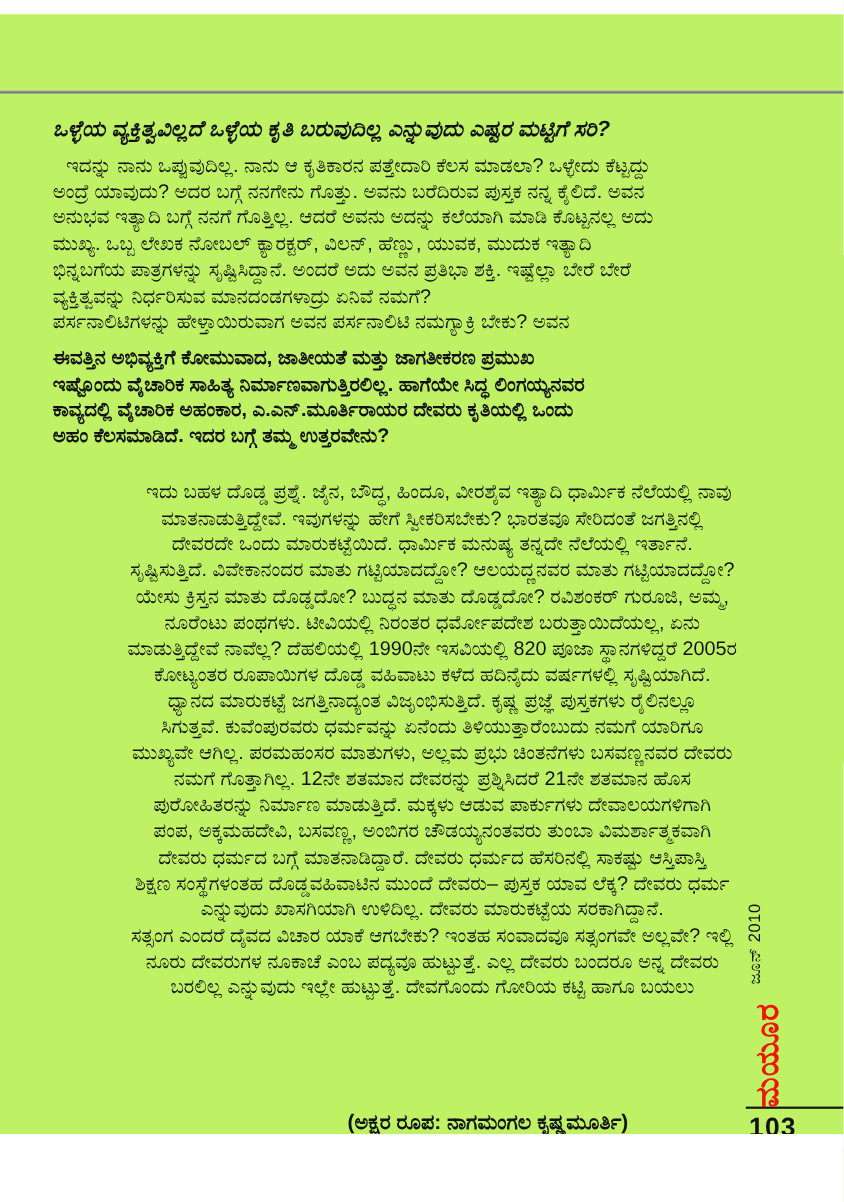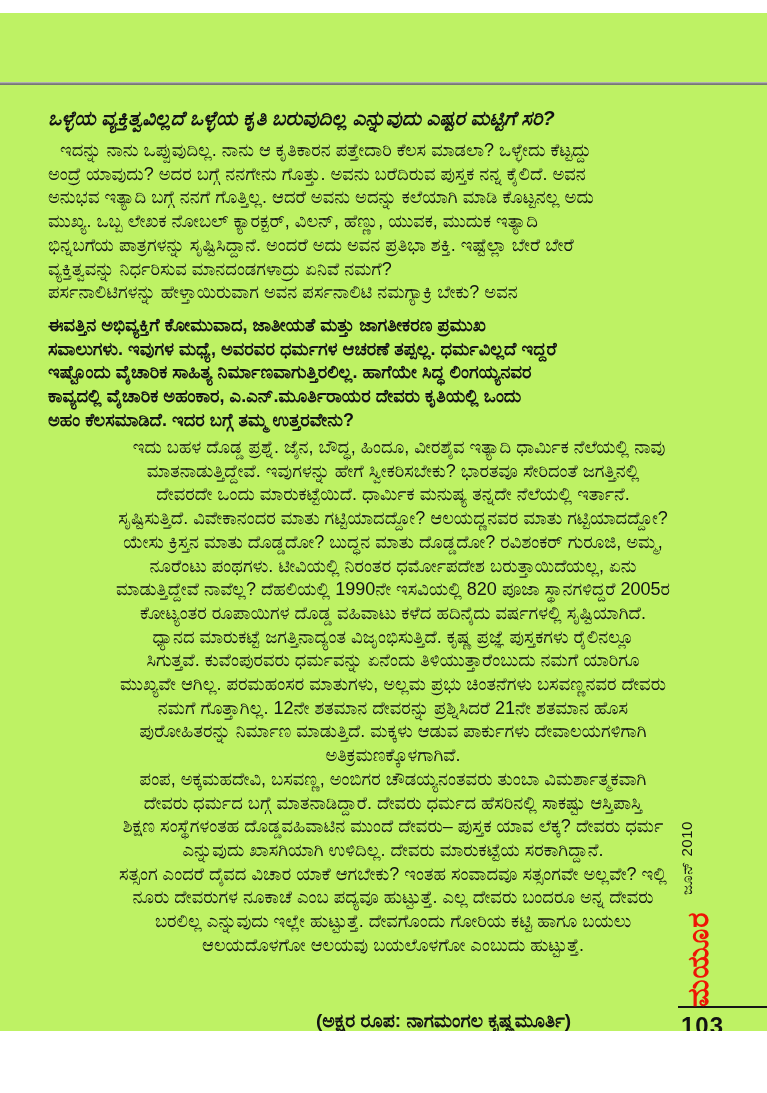--- a/index.html
+++ b/index.html
@@ -82,49 +82,46 @@
       <div class="tline">ಅಂದ್ರೆ ಯಾವುದು? ಅದರ ಬಗ್ಗೆ ನನಗೇನು ಗೊತ್ತು. ಅವನು ಬರೆದಿರುವ ಪುಸ್ತಕ ನನ್ನ ಕೈಲಿದೆ. ಅವನ</div>
       <div class="tline">ಅನುಭವ ಇತ್ಯಾದಿ ಬಗ್ಗೆ ನನಗೆ ಗೊತ್ತಿಲ್ಲ. ಆದರೆ ಅವನು ಅದನ್ನು ಕಲೆಯಾಗಿ ಮಾಡಿ ಕೊಟ್ಟನಲ್ಲ ಅದು</div>
       <div class="tline">ಮುಖ್ಯ. ಒಬ್ಬ ಲೇಖಕ ನೋಬಲ್ ಕ್ಯಾರಕ್ಟರ್, ವಿಲನ್, ಹೆಣ್ಣು, ಯುವಕ, ಮುದುಕ ಇತ್ಯಾದಿ</div>
       <div class="tline">ಭಿನ್ನಬಗೆಯ ಪಾತ್ರಗಳನ್ನು ಸೃಷ್ಟಿಸಿದ್ದಾನೆ. ಅಂದರೆ ಅದು ಅವನ ಪ್ರತಿಭಾ ಶಕ್ತಿ. ಇಷ್ಟೆಲ್ಲಾ ಬೇರೆ ಬೇರೆ</div>
       <div class="tline">ವ್ಯಕ್ತಿತ್ವವನ್ನು ನಿರ್ಧರಿಸುವ ಮಾನದಂಡಗಳಾದ್ರು ಏನಿವೆ ನಮಗೆ?</div>
       <div class="tline">ಪರ್ಸನಾಲಿಟಿಗಳನ್ನು ಹೇಳ್ತಾಯಿರುವಾಗ ಅವನ ಪರ್ಸನಾಲಿಟಿ ನಮಗ್ಯಾಕ್ರಿ ಬೇಕು? ಅವನ</div>
     </div>
 
   <div id="question2" class="block qblock">
       <div class="tline">ಈವತ್ತಿನ ಅಭಿವ್ಯಕ್ತಿಗೆ ಕೋಮುವಾದ, ಜಾತೀಯತೆ ಮತ್ತು ಜಾಗತೀಕರಣ ಪ್ರಮುಖ</div>
-      <div class="tline">ಸವಾಲುಗಳು. ಇವುಗಳ ಮಧ್ಯೆ, ಅವರವರ ಧರ್ಮಗಳ ಆಚರಣೆ ತಪ್ಪಲ್ಲ. ಧರ್ಮವಿಲ್ಲದೆ ಇದ್ದರೆ</div>
       <div class="tline">ಇಷ್ಟೊಂದು ವೈಚಾರಿಕ ಸಾಹಿತ್ಯ ನಿರ್ಮಾಣವಾಗುತ್ತಿರಲಿಲ್ಲ. ಹಾಗೆಯೇ ಸಿದ್ಧ ಲಿಂಗಯ್ಯನವರ</div>
       <div class="tline">ಕಾವ್ಯದಲ್ಲಿ ವೈಚಾರಿಕ ಅಹಂಕಾರ, ಎ.ಎನ್.ಮೂರ್ತಿರಾಯರ ದೇವರು ಕೃತಿಯಲ್ಲಿ ಒಂದು</div>
       <div class="tline">ಅಹಂ ಕೆಲಸಮಾಡಿದೆ. ಇದರ ಬಗ್ಗೆ ತಮ್ಮ ಉತ್ತರವೇನು?</div>
     </div>
 
   <div id="answer2" class="block indent-first">
       <div class="tline">ಇದು ಬಹಳ ದೊಡ್ಡ ಪ್ರಶ್ನೆ. ಜೈನ, ಬೌದ್ಧ, ಹಿಂದೂ, ವೀರಶೈವ ಇತ್ಯಾದಿ ಧಾರ್ಮಿಕ ನೆಲೆಯಲ್ಲಿ ನಾವು</div>
       <div class="tline">ಮಾತನಾಡುತ್ತಿದ್ದೇವೆ. ಇವುಗಳನ್ನು ಹೇಗೆ ಸ್ವೀಕರಿಸಬೇಕು? ಭಾರತವೂ ಸೇರಿದಂತೆ ಜಗತ್ತಿನಲ್ಲಿ</div>
       <div class="tline">ದೇವರದೇ ಒಂದು ಮಾರುಕಟ್ಟೆಯಿದೆ. ಧಾರ್ಮಿಕ ಮನುಷ್ಯ ತನ್ನದೇ ನೆಲೆಯಲ್ಲಿ ಇರ್ತಾನೆ.</div>
       <div class="tline">ಸೃಷ್ಟಿಸುತ್ತಿದೆ. ವಿವೇಕಾನಂದರ ಮಾತು ಗಟ್ಟಿಯಾದದ್ದೋ? ಆಲಯದ್ಣನವರ ಮಾತು ಗಟ್ಟಿಯಾದದ್ದೋ?</div>
       <div class="tline">ಯೇಸು ಕ್ರಿಸ್ತನ ಮಾತು ದೊಡ್ಡದೋ? ಬುದ್ಧನ ಮಾತು ದೊಡ್ಡದೋ? ರವಿಶಂಕರ್ ಗುರೂಜಿ, ಅಮ್ಮ,</div>
       <div class="tline">ನೂರೆಂಟು ಪಂಥಗಳು. ಟೀವಿಯಲ್ಲಿ ನಿರಂತರ ಧರ್ಮೋಪದೇಶ ಬರುತ್ತಾಯಿದೆಯಲ್ಲ, ಏನು</div>
       <div class="tline">ಮಾಡುತ್ತಿದ್ದೇವೆ ನಾವೆಲ್ಲ? ದೆಹಲಿಯಲ್ಲಿ 1990ನೇ ಇಸವಿಯಲ್ಲಿ 820 ಪೂಜಾ ಸ್ಥಾನಗಳಿದ್ದರೆ 2005ರ</div>
       <div class="tline">ಕೋಟ್ಯಂತರ ರೂಪಾಯಿಗಳ ದೊಡ್ಡ ವಹಿವಾಟು ಕಳೆದ ಹದಿನೈದು ವರ್ಷಗಳಲ್ಲಿ ಸೃಷ್ಟಿಯಾಗಿದೆ.</div>
       <div class="tline">ಧ್ಯಾನದ ಮಾರುಕಟ್ಟೆ ಜಗತ್ತಿನಾದ್ಯಂತ ವಿಜೃಂಭಿಸುತ್ತಿದೆ. ಕೃಷ್ಣ ಪ್ರಜ್ಞೆ ಪುಸ್ತಕಗಳು ರೈಲಿನಲ್ಲೂ</div>
       <div class="tline">ಸಿಗುತ್ತವೆ. ಕುವೆಂಪುರವರು ಧರ್ಮವನ್ನು ಏನೆಂದು ತಿಳಿಯುತ್ತಾರೆಂಬುದು ನಮಗೆ ಯಾರಿಗೂ</div>
       <div class="tline">ಮುಖ್ಯವೇ ಆಗಿಲ್ಲ. ಪರಮಹಂಸರ ಮಾತುಗಳು, ಅಲ್ಲಮ ಪ್ರಭು ಚಿಂತನೆಗಳು ಬಸವಣ್ಣನವರ ದೇವರು</div>
       <div class="tline">ನಮಗೆ ಗೊತ್ತಾಗಿಲ್ಲ. 12ನೇ ಶತಮಾನ ದೇವರನ್ನು ಪ್ರಶ್ನಿಸಿದರೆ 21ನೇ ಶತಮಾನ ಹೊಸ</div>
       <div class="tline">ಪುರೋಹಿತರನ್ನು ನಿರ್ಮಾಣ ಮಾಡುತ್ತಿದೆ. ಮಕ್ಕಳು ಆಡುವ ಪಾರ್ಕುಗಳು ದೇವಾಲಯಗಳಿಗಾಗಿ</div>
-      <div class="tline">ಅತಿಕ್ರಮಣಕ್ಕೊಳಗಾಗಿವೆ.</div>
       <div class="tline">ಪಂಪ, ಅಕ್ಕಮಹದೇವಿ, ಬಸವಣ್ಣ, ಅಂಬಿಗರ ಚೌಡಯ್ಯನಂತವರು ತುಂಬಾ ವಿಮರ್ಶಾತ್ಮಕವಾಗಿ</div>
       <div class="tline">ದೇವರು ಧರ್ಮದ ಬಗ್ಗೆ ಮಾತನಾಡಿದ್ದಾರೆ. ದೇವರು ಧರ್ಮದ ಹೆಸರಿನಲ್ಲಿ ಸಾಕಷ್ಟು ಆಸ್ತಿಪಾಸ್ತಿ</div>
       <div class="tline">ಶಿಕ್ಷಣ ಸಂಸ್ಥೆಗಳಂತಹ ದೊಡ್ಡವಹಿವಾಟಿನ ಮುಂದೆ ದೇವರು– ಪುಸ್ತಕ ಯಾವ ಲೆಕ್ಕ? ದೇವರು ಧರ್ಮ</div>
       <div class="tline">ಎನ್ನುವುದು ಖಾಸಗಿಯಾಗಿ ಉಳಿದಿಲ್ಲ. ದೇವರು ಮಾರುಕಟ್ಟೆಯ ಸರಕಾಗಿದ್ದಾನೆ.</div>
       <div class="tline">ಸತ್ಸಂಗ ಎಂದರೆ ದೈವದ ವಿಚಾರ ಯಾಕೆ ಆಗಬೇಕು? ಇಂತಹ ಸಂವಾದವೂ ಸತ್ಸಂಗವೇ ಅಲ್ಲವೇ? ಇಲ್ಲಿ</div>
       <div class="tline">ನೂರು ದೇವರುಗಳ ನೂಕಾಚೆ ಎಂಬ ಪದ್ಯವೂ ಹುಟ್ಟುತ್ತೆ. ಎಲ್ಲ ದೇವರು ಬಂದರೂ ಅನ್ನ ದೇವರು</div>
       <div class="tline">ಬರಲಿಲ್ಲ ಎನ್ನುವುದು ಇಲ್ಲೇ ಹುಟ್ಟುತ್ತೆ. ದೇವಗೊಂದು ಗೋರಿಯ ಕಟ್ಟಿ ಹಾಗೂ ಬಯಲು</div>
-      <div class="tline">ಆಲಯದೊಳಗೋ ಆಲಯವು ಬಯಲೊಳಗೋ ಎಂಬುದು ಹುಟ್ಟುತ್ತೆ.</div>
     </div>
 
   <div class="attribution">(ಅಕ್ಷರ ರೂಪ: ನಾಗಮಂಗಲ ಕೃಷ್ಣಮೂರ್ತಿ)</div>
 
   <div class="footer-rule"></div>
 
   <div class="page-number">103</div>
 
   <div class="vert magazine-title">ಮಯೂರ</div>
 

